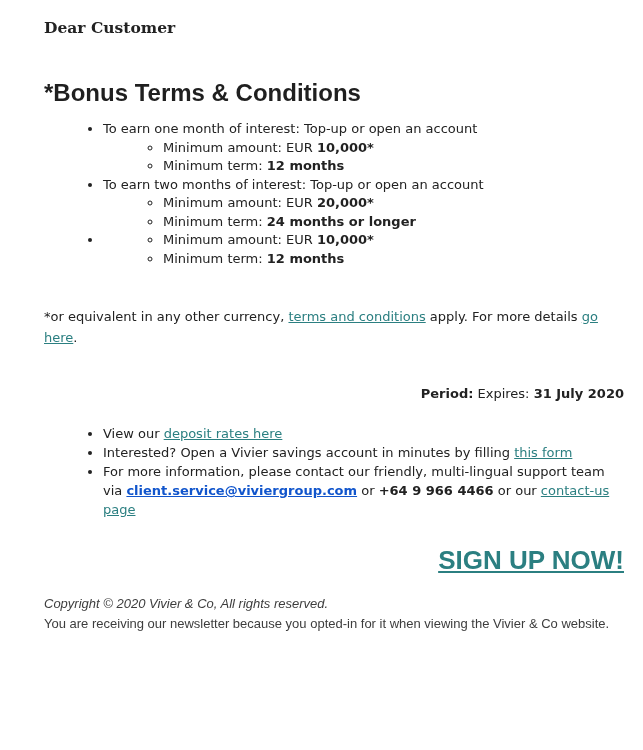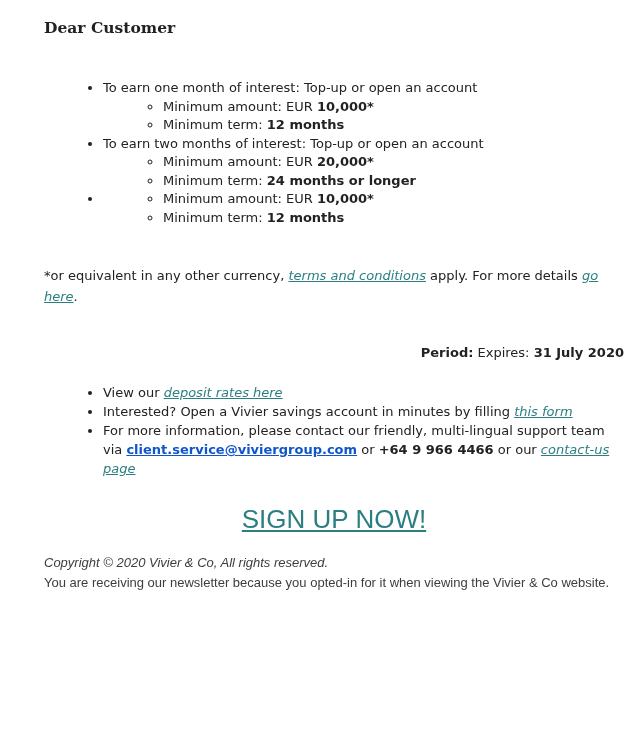--- a/index.html
+++ b/index.html
@@ -61,34 +61,34 @@
   ul.actions{
     margin:21px 0 0 0;
     padding:0 0 0 59px;
     line-height:19px;
     list-style-type:disc;
   }
   a.teal{
     color:var(--link-teal);
     text-decoration:underline;
     cursor:pointer;
-    font-style:italic;
   }
   a.blue-bold{
     color:var(--link-blue);
     font-weight:bold;
     text-decoration:underline;
     cursor:pointer;
   }
   .cta{
     margin:26px 0 0 0;
-    text-align:center;
+    text-align:right;
     font-family:"Liberation Sans",sans-serif;
     font-size:26px;
     line-height:30px;
+    font-weight:bold;
   }
   .cta a{
     color:var(--link-teal);
     text-decoration:underline;
     cursor:pointer;
   }
   .copyright{
     margin:19px 0 0 0;
     font-family:"Liberation Sans",sans-serif;
     font-style:italic;
@@ -105,20 +105,21 @@
   }
 </style>
 </head>
 <body>
 
 <div class="page">
 
   <p class="greeting">Dear Customer</p>
 
 
+  <h1 class="heading">*Bonus Terms &amp; Conditions</h1>
 
   <ul class="terms">
     <li>
       <span>To earn one month of interest: Top-up or open an account</span>
       <ul>
         <li><span>Minimum amount: EUR </span><b>10,000*</b></li>
         <li><span>Minimum term: </span><b>12 months</b></li>
       </ul>
     </li>
     <li>

